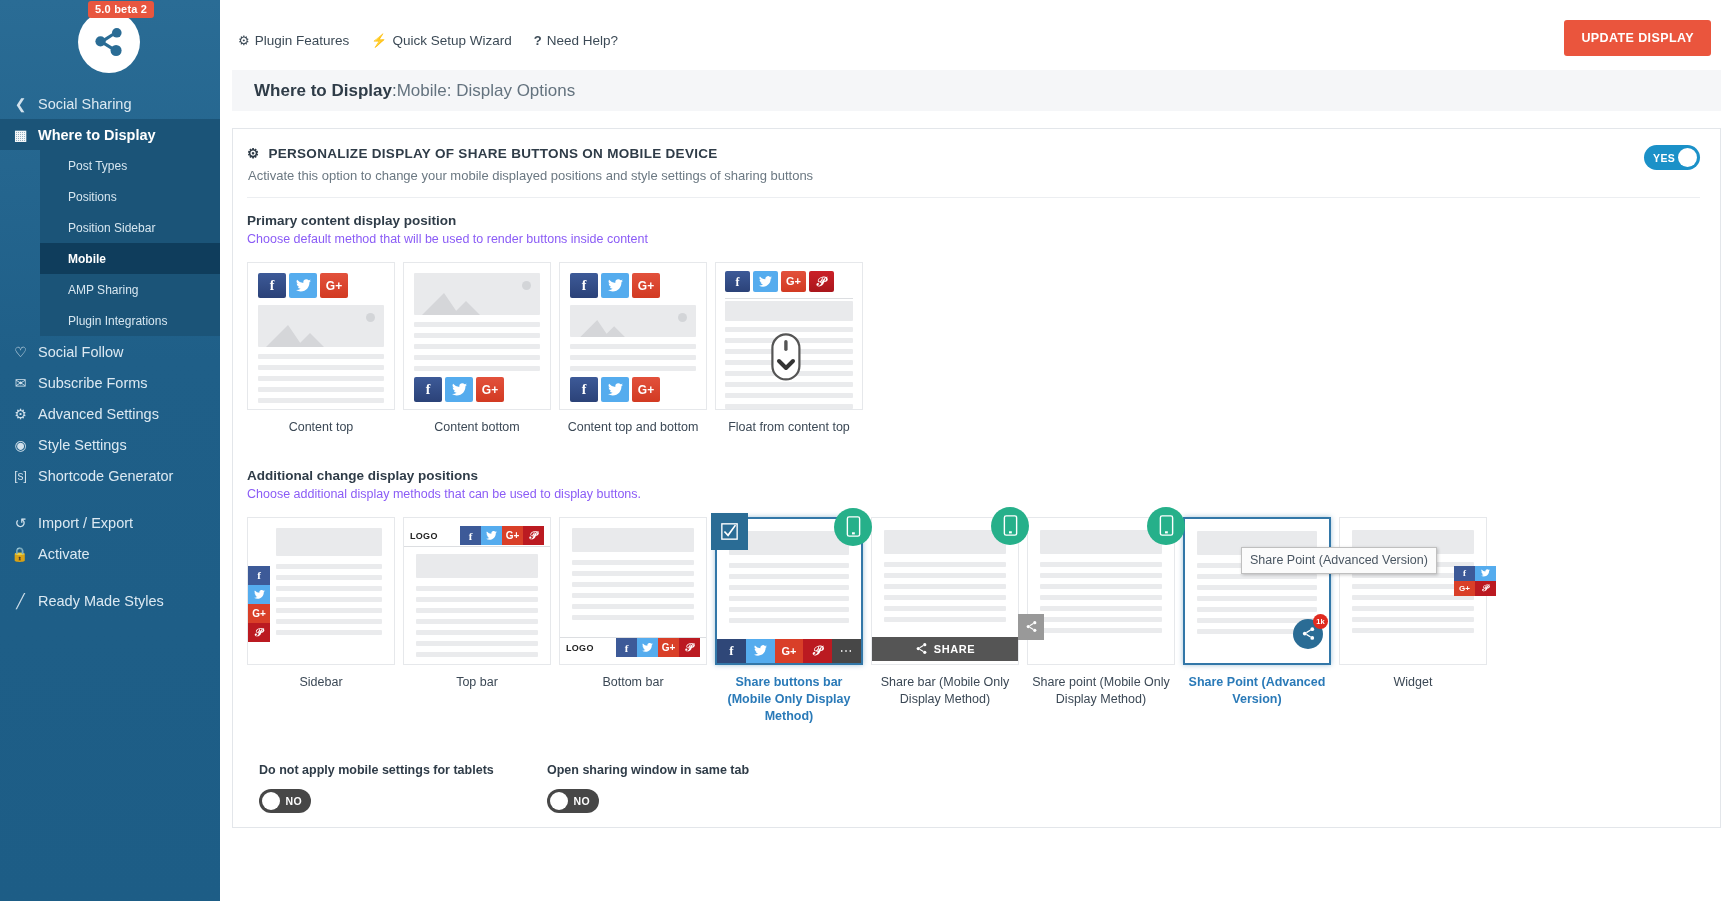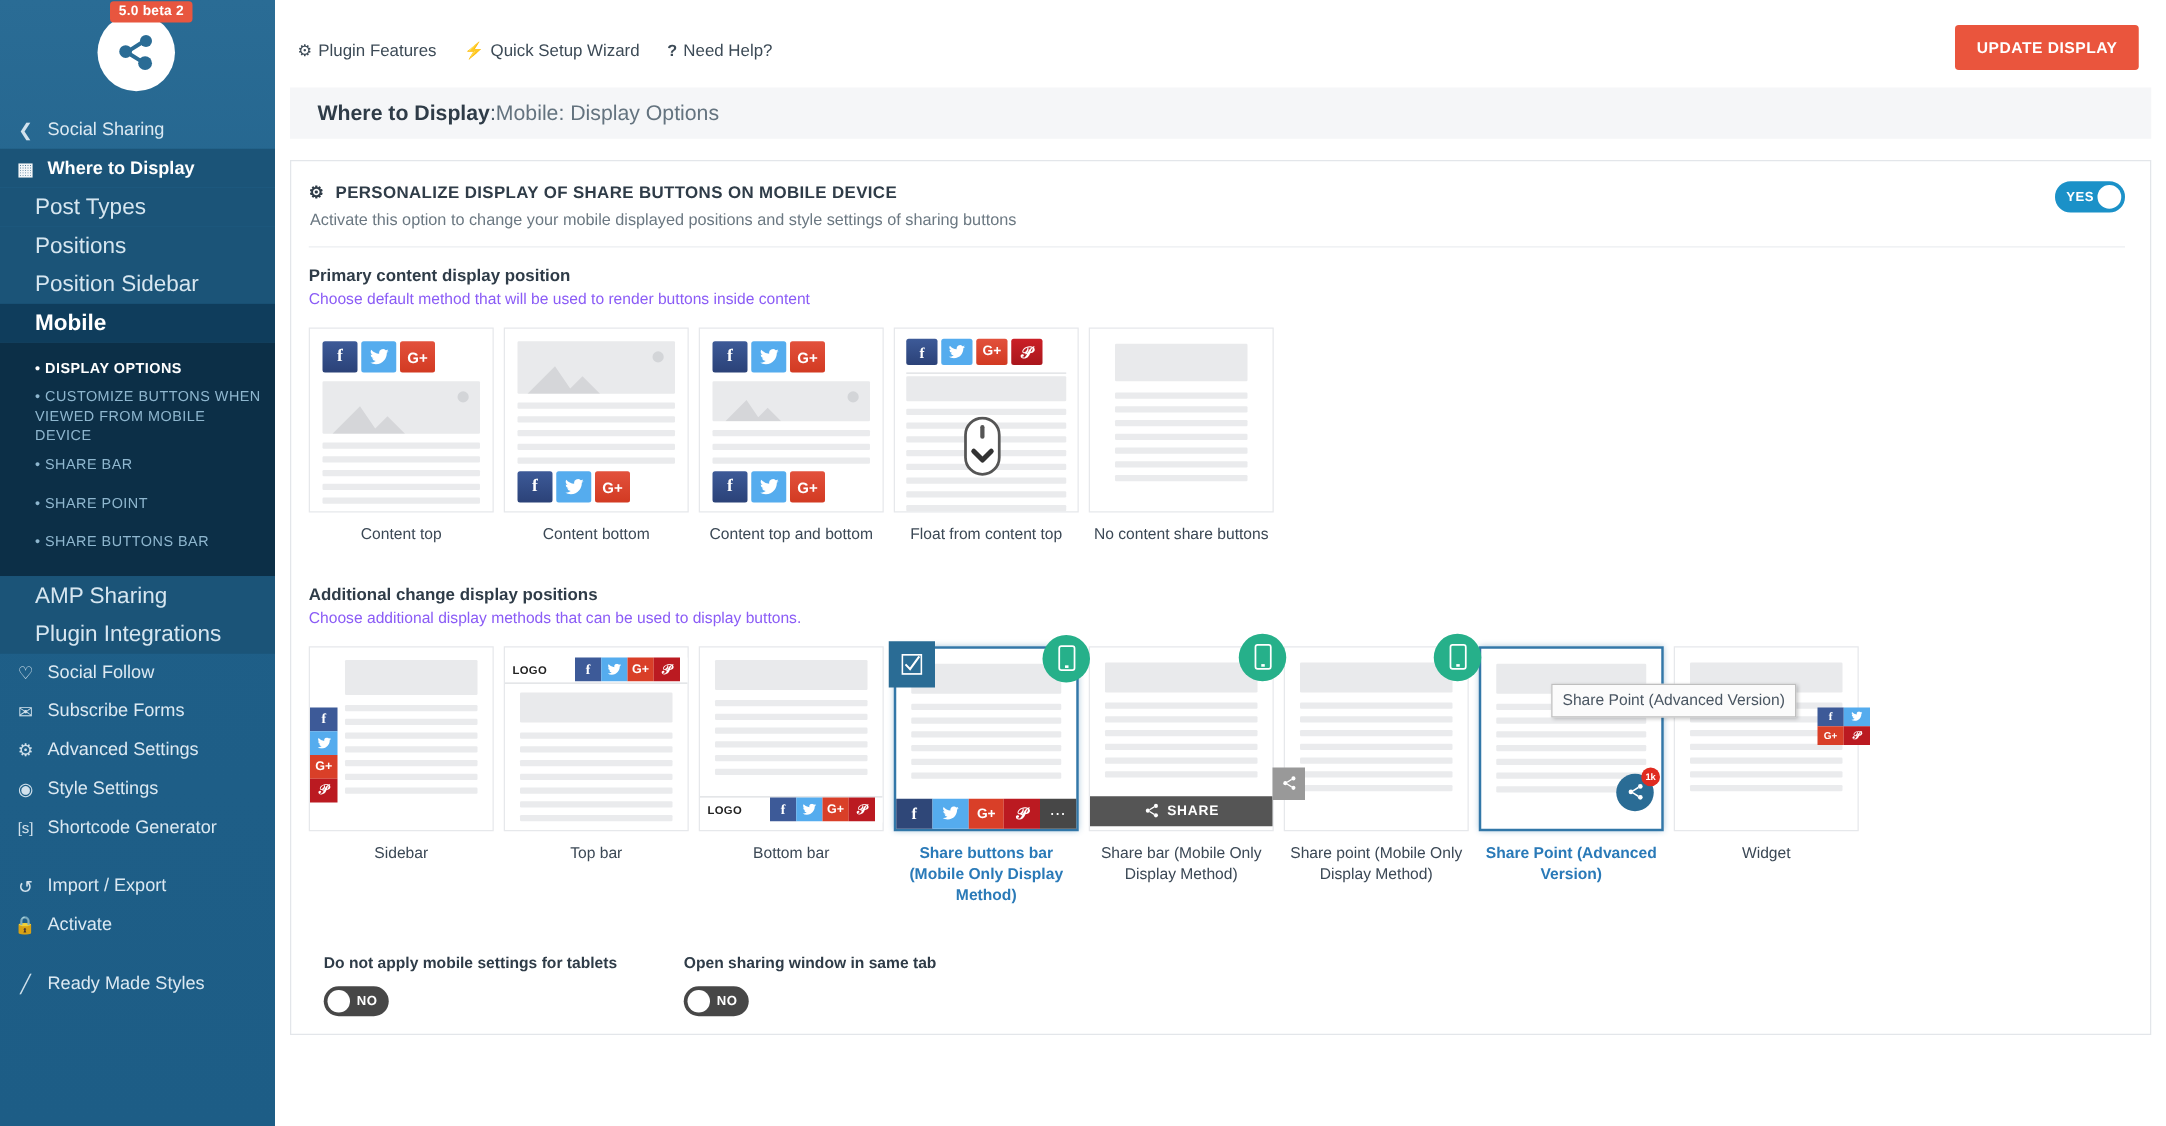--- a/index.html
+++ b/index.html
@@ -32,21 +32,21 @@
   .nav-item {
     display: flex; align-items: center; gap: 9px;
     padding: 0 0 0 12px; height: 31px; font-size: 14.5px;
     color: #dce9f2; cursor: pointer; white-space: nowrap;
   }
   .nav-item .ico { width: 17px; display:inline-flex; justify-content:center; font-size: 14px; opacity:.95; }
   .nav-item.top-level { height: 31px; }
   .nav-item.active-group { background: #1b5478; font-weight: bold; color: #fff; }
   .nav-sub {
     padding-left: 28px; height: 31px; display: flex; align-items: center;
-    font-size: 18px; color: #d6e6f0; cursor: pointer; background:#1b5478;
+    font-size: 12px; color: #d6e6f0; cursor: pointer; background:#1b5478;margin-left:40px;
   }
   .nav-sub.sel { background: #0f3d5c; font-weight: bold; color: #fff; }
   .dark-block { background: #0c2f47; padding: 6px 0 10px; }
   .nav-sub2 {
     padding-left: 28px; min-height: 31px; display: flex; align-items: center;
     font-size: 11.5px; color: #8fb7cf; letter-spacing: .4px; cursor: pointer;
     line-height: 1.35; padding-right: 8px;
   }
   .nav-sub2.on { color: #fff; font-weight: bold; }
   .nav-spacer { height: 16px; }
@@ -187,37 +187,20 @@
   <div class="nav-sub">
     <span>Positions</span>
   </div>
   <div class="nav-sub">
     <span>Position Sidebar</span>
   </div>
   <div class="nav-sub sel">
     <span>Mobile</span>
   </div>
 
-  <div class="dark-block">
-    <div class="nav-sub2 on">
-      <span>• DISPLAY OPTIONS</span>
-    </div>
-    <div class="nav-sub2" style="min-height:42px">
-      <span>• CUSTOMIZE BUTTONS WHEN VIEWED FROM MOBILE DEVICE</span>
-    </div>
-    <div class="nav-sub2">
-      <span>• SHARE BAR</span>
-    </div>
-    <div class="nav-sub2">
-      <span>• SHARE POINT</span>
-    </div>
-    <div class="nav-sub2">
-      <span>• SHARE BUTTONS BAR</span>
-    </div>
-  </div>
 
   <div class="nav-sub">
     <span>AMP Sharing</span>
   </div>
   <div class="nav-sub">
     <span>Plugin Integrations</span>
   </div>
 
   <div class="nav-item top-level">
     <span class="ico">♡</span>
@@ -452,37 +435,20 @@
                 <rect x="1.4" y="1.4" width="27" height="45" rx="13.5" fill="#fff" stroke="#555" stroke-width="2.2"></rect>
                 <rect x="13.2" y="7" width="3.4" height="11" rx="1.7" fill="#555"></rect>
                 <path d="M8 28 L15 35 L22 28" stroke="#333" stroke-width="4" fill="none" stroke-linecap="round" stroke-linejoin="round"></path>
               </svg>
             </div>
           </div>
         </div>
         <div class="cap">Float from content top</div>
       </div>
 
-      <div class="card">
-        <div class="frame">
-          <div class="inner" style="padding:12px 20px 10px">
-            <div class="img-block" style="height:30px"></div>
-            <div class="lines" style="margin-top:9px">
-              <div class="ln"></div>
-                <div class="ln"></div>
-                <div class="ln"></div>
-                <div class="ln"></div>
-              <div class="ln"></div>
-                <div class="ln"></div>
-                <div class="ln"></div>
-            </div>
-          </div>
-        </div>
-        <div class="cap">No content share buttons</div>
-      </div>
 
     </div>
 
     <div class="sec-title" style="margin-top:32px">Additional change display positions</div>
     <div class="sec-sub">Choose additional display methods that can be used to display buttons.</div>
 
     <div class="cards">
 
       <div class="card">
         <div class="frame">

